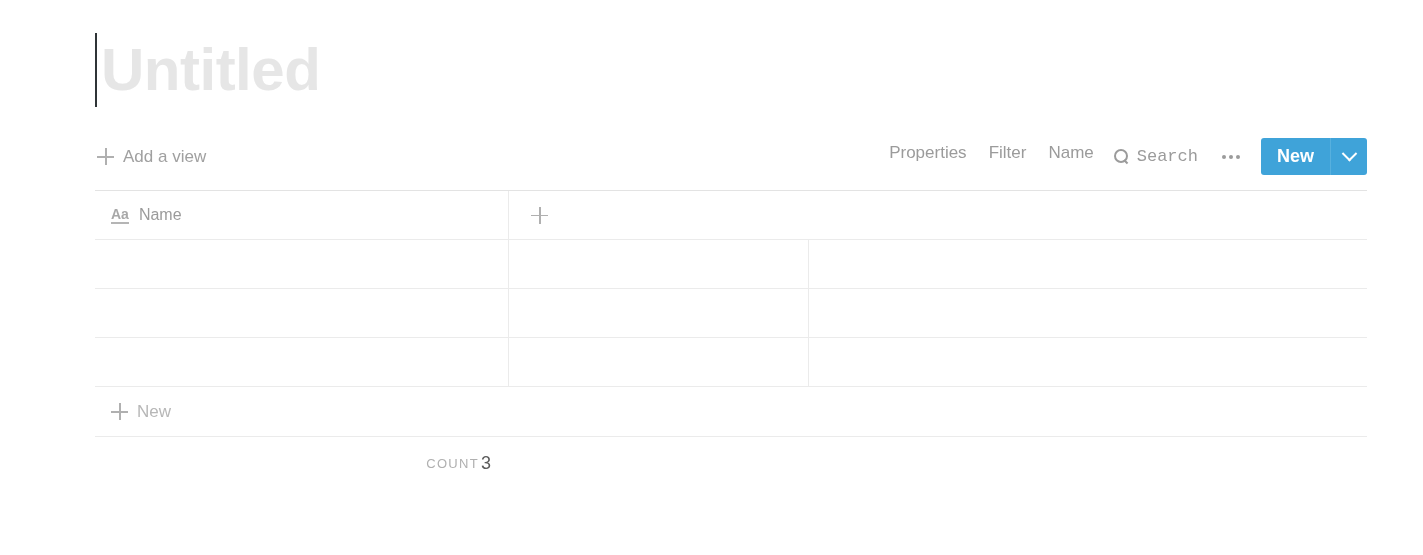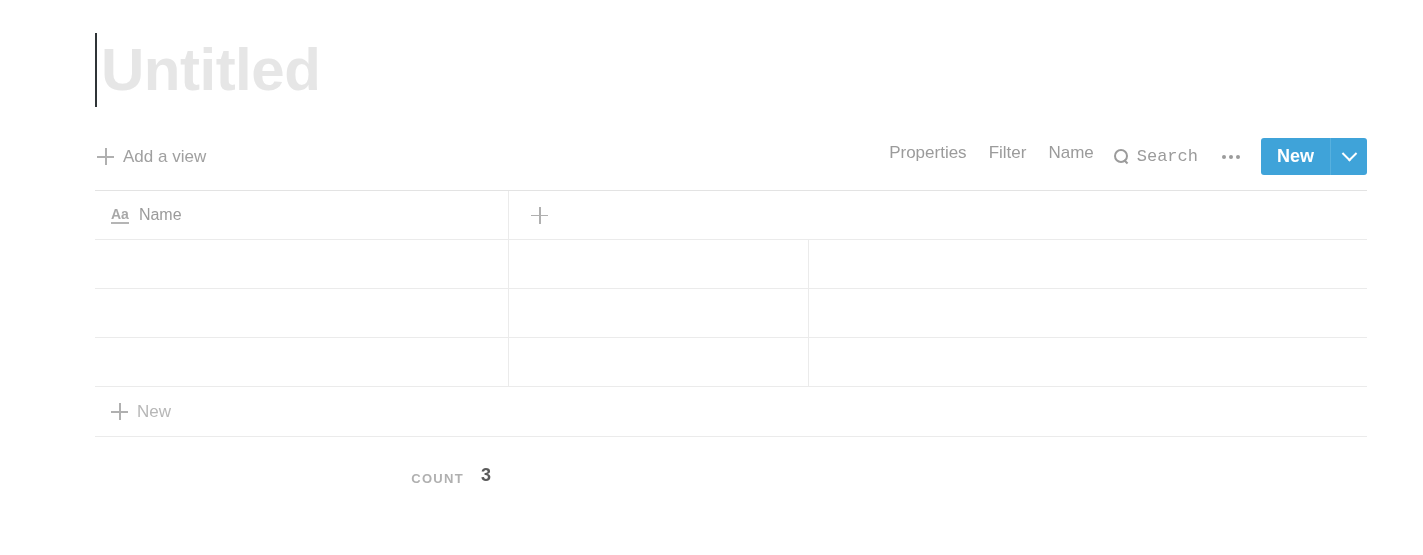--- a/index.html
+++ b/index.html
@@ -278,25 +278,24 @@
   }
 
   
   .footer {
     position: absolute;
     left: 95px;
     top: 441px;
     width: 414px;
     height: 45px;
     display: flex;
-    align-items: flex-end;
+    align-items: center;
     justify-content: flex-end;
     padding-right: 18px;
-    gap: 17px;
-    font-weight: bold;
+    gap: 2px;
   }
   .count-label {
     color: #b0b0b0;
     font-size: 13px;
     letter-spacing: 1.3px;
   }
   .count-value {
     color: #5b5b5b;
     font-size: 18px;
   }

